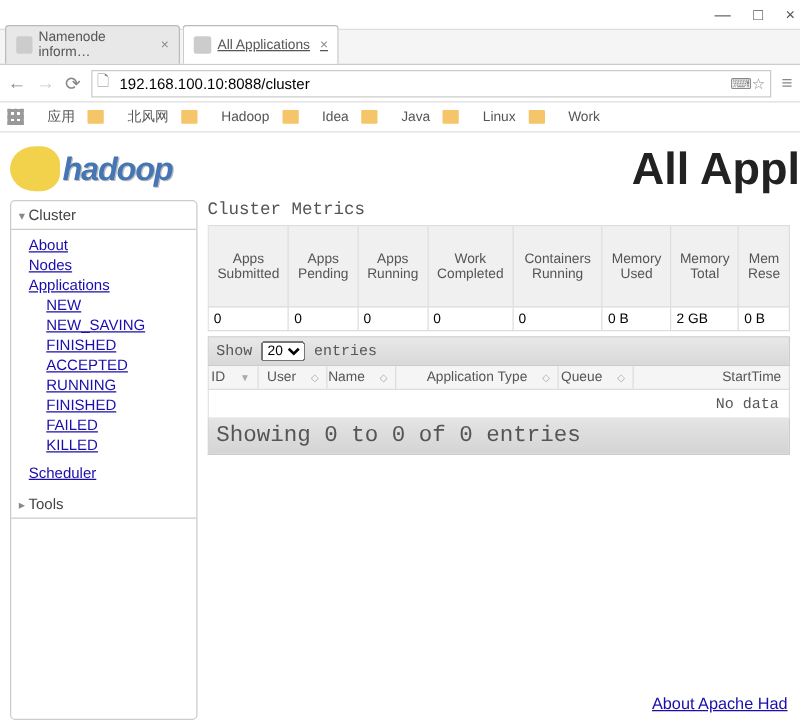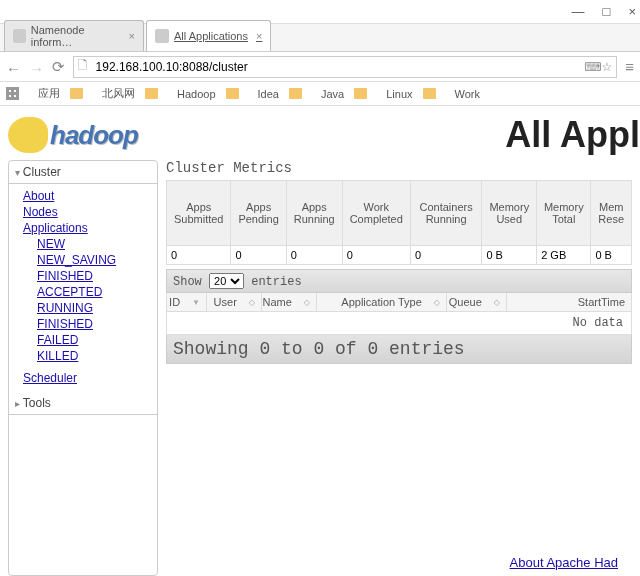--- a/index.html
+++ b/index.html
@@ -40,21 +40,21 @@
 .metrics { width: 100%; border-collapse: collapse; font-size: 11px; }
 .metrics th { background: #f0f0f0; border: 1px solid #ddd; padding: 20px 4px; font-weight: normal; color: #555; }
 .metrics td { border: 1px solid #ddd; padding: 3px 4px; }
 .controls { background: linear-gradient(#e8e8e8,#d8d8d8); padding: 3px 6px; font-family: "Courier New", monospace; font-size: 12px; color: #555; margin-top: 4px; border: 1px solid #ccc; }
 select { font-size: 11px; }
 .appth { display: flex; background: #f5f5f5; border: 1px solid #ddd; border-top: none; font-size: 11px; color: #555; }
 .appth div { padding: 3px 6px; border-right: 1px solid #ddd; display: flex; align-items: center; gap: 12px; justify-content: flex-end; }
 .sortarr { font-size: 8px; color: #aaa; }
 .nodata { text-align: right; padding: 4px 8px; font-family: "Courier New", monospace; font-size: 12px; color: #555; border: 1px solid #ddd; border-top: none; }
 .showing { background: linear-gradient(#e4e4e4,#d4d4d4); padding: 4px 6px; font-family: "Courier New", monospace; font-size: 18px; color: #555; border: 1px solid #ccc; border-top: none; }
-.footer { position: absolute; bottom: 6px; right: 22px; color: #1a0dab; text-decoration: underline; font-size: 13px; }
+.footer { position: absolute; bottom: 6px; right: 10px; color: #1a0dab; text-decoration: underline; font-size: 13px; }
 </style>
 </head>
 <body>
 
 <div class="titlebar">
   <span>—</span>
   <span>□</span>
   <span>×</span>
 </div>
 

